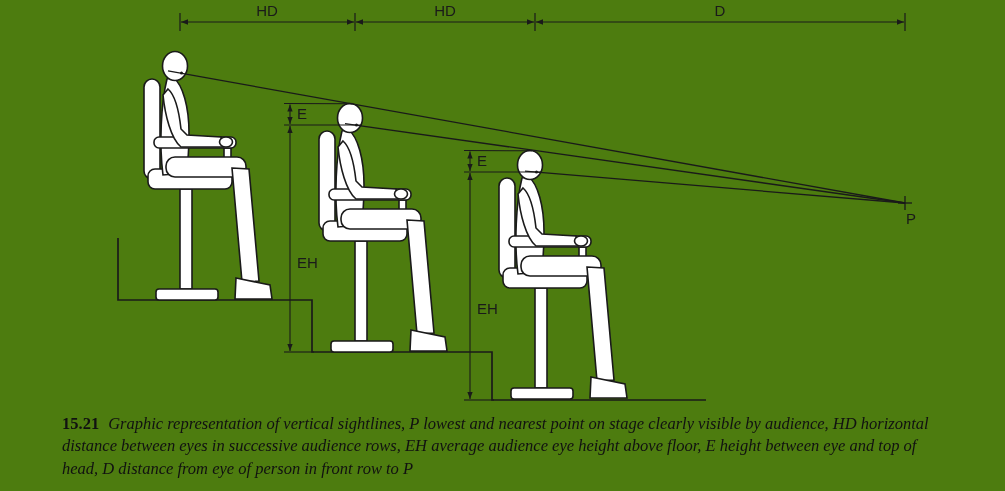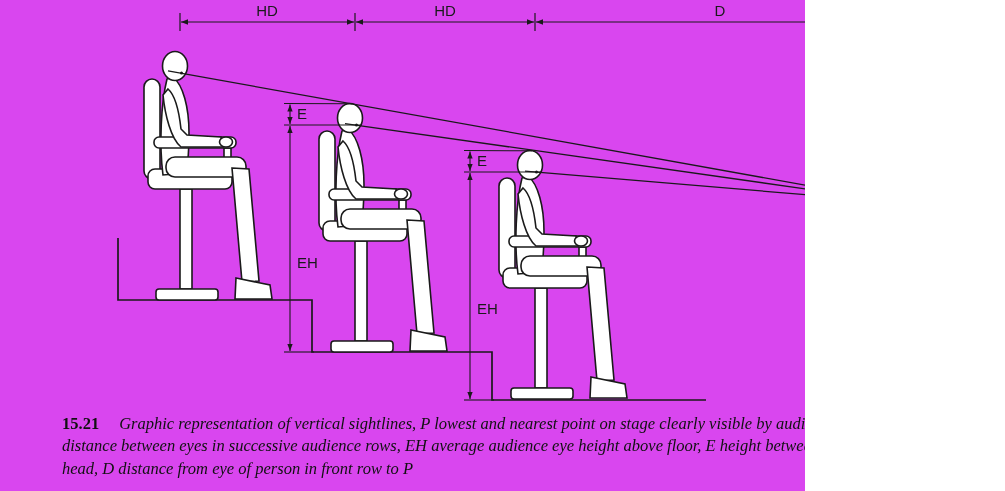--- a/index.html
+++ b/index.html
@@ -3,23 +3,23 @@
 <meta charset="utf-8">
 <style>
   html, body {
     margin: 0;
     padding: 0;
     background: #ffffff;
     font-family: "Liberation Sans", sans-serif;
   }
   .stage {
     position: relative;
-    width: 805px;
+    width: 1005px;
     height: 491px;
-    background: #d946ef;
+    background: #4d7c0f;
     overflow: hidden;
   }
   .stage svg {
     position: absolute;
     top: 0;
     left: 0;
   }
   svg text {
     font-family: "Liberation Sans", sans-serif;
     font-size: 15px;
@@ -31,21 +31,21 @@
     top: 413px;
     width: 894px;
     font-family: "Liberation Serif", serif;
     font-size: 16.5px;
     line-height: 1.35;
     color: #111111;
   }
   .cap-num {
     font-weight: bold;
     font-style: normal;
-    margin-right: 20px;
+    margin-right: 9px;
   }
   .cap-text {
     font-style: italic;
   }
 </style>
 </head>
 <body>
 
 <div class="stage">
 

